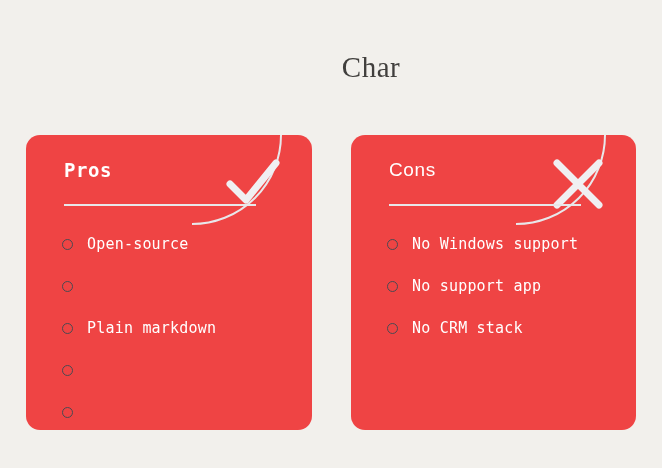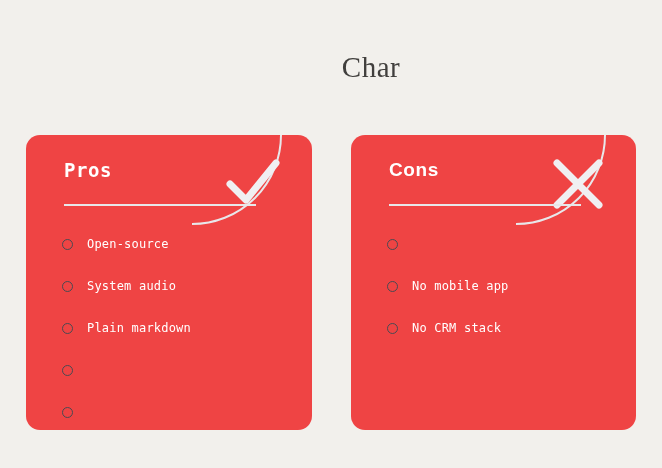--- a/index.html
+++ b/index.html
@@ -62,21 +62,21 @@
     font-size: 19px;
     color: #ffffff;
     letter-spacing: 0.6px;
   }
   .mono-head {
     font-family: "DejaVu Sans Mono", monospace;
     font-weight: 700;
   }
   .sans-head {
     font-family: "Liberation Sans", sans-serif;
-    font-weight: 700;
+    font-weight: 400;
     text-align: center;
   }
   .card-divider {
     position: absolute;
     left: 38px;
     top: 69px;
     height: 2px;
     background: #e8e7ea;
   }
   #card-pros .card-divider { width: 192px; }
@@ -97,21 +97,21 @@
   .bullet-ring {
     flex: 0 0 auto;
     width: 9px;
     height: 9px;
     border: 1.6px solid #4a4a52;
     border-radius: 50%;
     margin-right: 14px;
   }
   .item-label {
     font-family: "DejaVu Sans Mono", monospace;
-    font-size: 12px;
+    font-size: 15px;
     color: #ffffff;
     letter-spacing: 0.2px;
     white-space: nowrap;
   }
 </style>
 </head>
 <body>
 
 <div id="page-title">Char</div>
 
@@ -124,21 +124,20 @@
   </div>
   <div class="card-header mono-head">Pros</div>
   <div class="card-divider"></div>
   <ul class="item-list">
     <li class="list-item">
       <span class="bullet-ring"></span>
       <span class="item-label">Open-source</span>
     </li>
     <li class="list-item">
       <span class="bullet-ring"></span>
-      <span class="item-label">System audio</span>
     </li>
     <li class="list-item">
       <span class="bullet-ring"></span>
       <span class="item-label">Plain markdown</span>
     </li>
     <li class="list-item">
       <span class="bullet-ring"></span>
     </li>
     <li class="list-item">
       <span class="bullet-ring"></span>
@@ -151,23 +150,24 @@
     <svg width="120" height="120" viewBox="0 0 120 120">
       <path d="M 0 89 A 89 89 0 0 0 89 0" fill="none" stroke="#e8e7ea" stroke-width="2"></path>
       <path d="M 41 28 L 83 70 M 83 28 L 41 70" fill="none" stroke="#f0eff2" stroke-width="7" stroke-linecap="round" stroke-linejoin="round"></path>
     </svg>
   </div>
   <div class="card-header sans-head">Cons</div>
   <div class="card-divider"></div>
   <ul class="item-list">
     <li class="list-item">
       <span class="bullet-ring"></span>
+      <span class="item-label">No Windows support</span>
     </li>
     <li class="list-item">
       <span class="bullet-ring"></span>
-      <span class="item-label">No mobile app</span>
+      <span class="item-label">No support app</span>
     </li>
     <li class="list-item">
       <span class="bullet-ring"></span>
       <span class="item-label">No CRM stack</span>
     </li>
   </ul>
 </div>
 
 </body></html>

